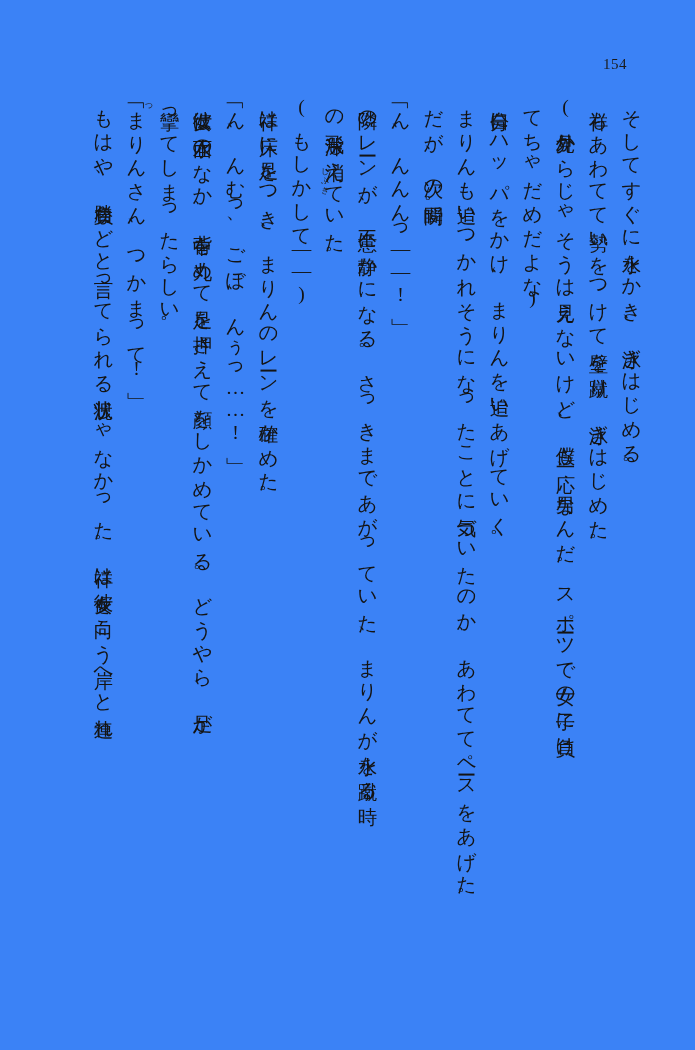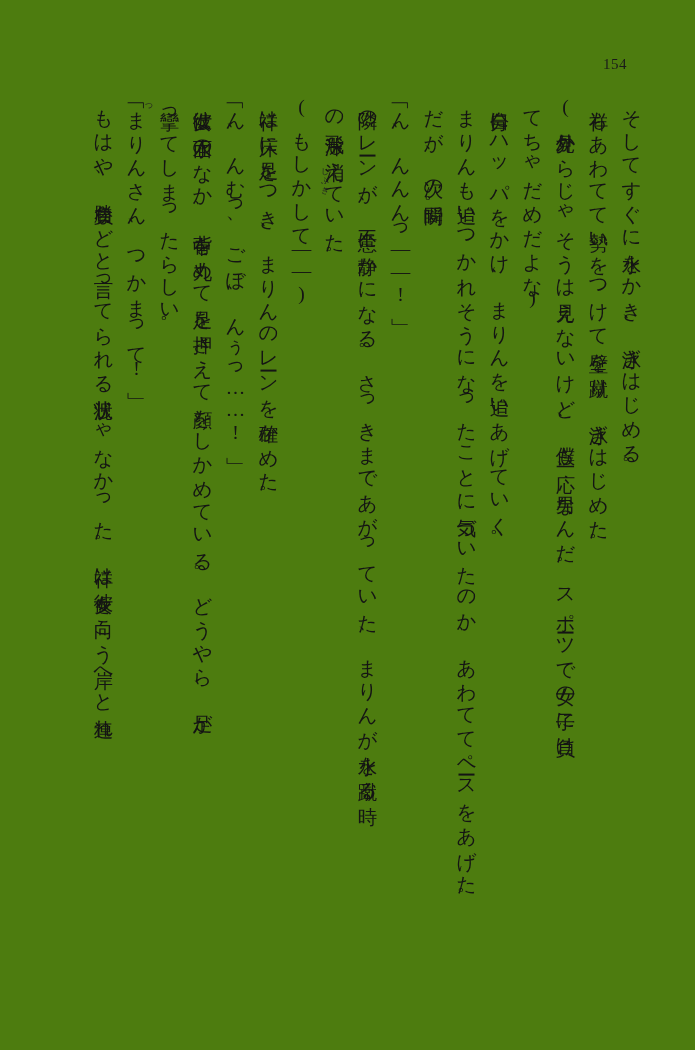--- a/index.html
+++ b/index.html
@@ -8,21 +8,21 @@
     background: #ffffff;
   }
   body {
     font-family: "Liberation Serif", "DejaVu Serif", serif;
     color: #111111;
   }
   .page {
     position: relative;
     width: 695px;
     height: 1050px;
-    background: #4d7c0f;
+    background: #3b82f6;
     overflow: hidden;
     box-sizing: border-box;
   }
   .page-number {
     position: absolute;
     top: 56px;
     right: 68px;
     font-family: "Liberation Serif", "DejaVu Serif", serif;
     font-size: 15px;
     letter-spacing: 0.5px;

